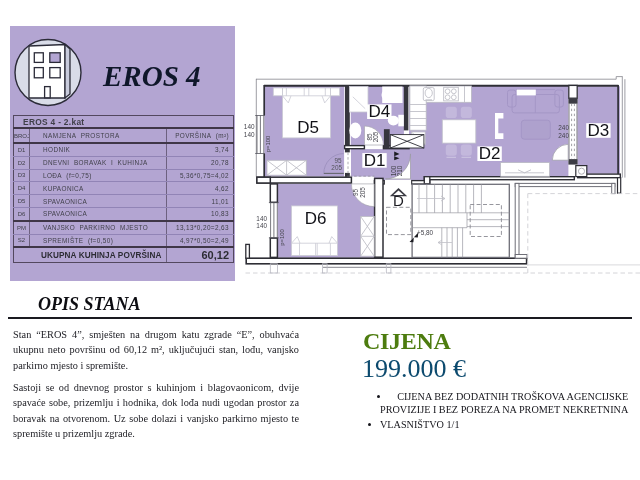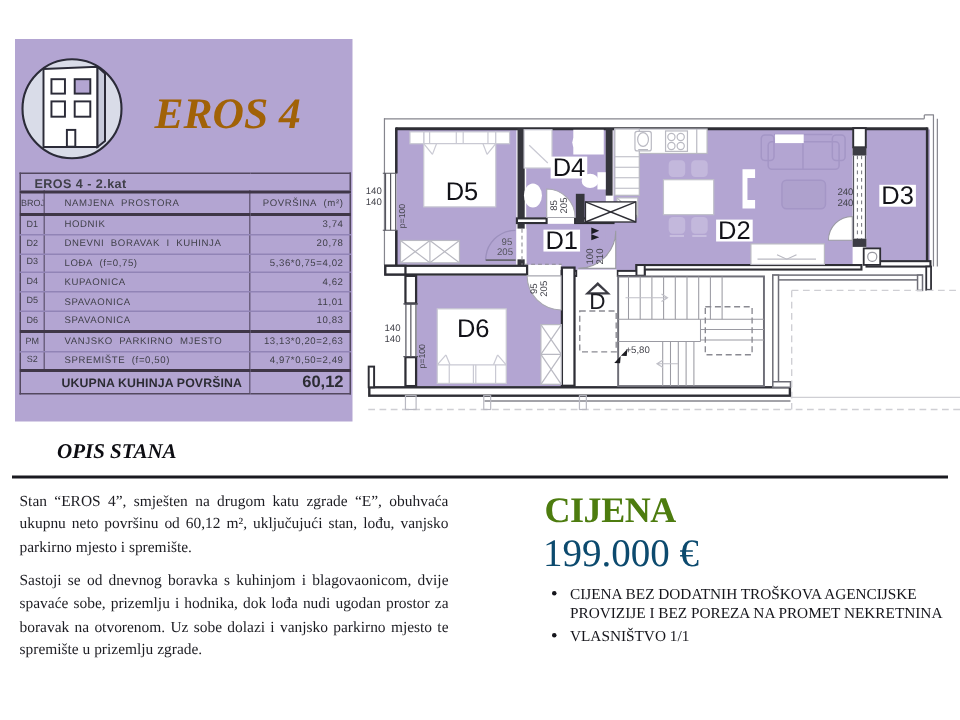--- a/index.html
+++ b/index.html
@@ -36,21 +36,21 @@
     <polygon points="29,46 65,44.5 65,98 29,98"></polygon>
     <polygon points="65,44.5 70,49 70,94 65,98" fill="#c8cbdc"></polygon>
     <rect x="34.3" y="52.8" width="9" height="9.6"></rect>
     <rect x="49.8" y="52.8" width="10.4" height="9.6" fill="#b3a5d2"></rect>
     <rect x="34.3" y="67.6" width="9" height="10.2"></rect>
     <rect x="49.8" y="67.6" width="10.4" height="10.2"></rect>
     <rect x="44.6" y="86.6" width="5.6" height="11.2"></rect>
   </g>
 </svg>
 
-<div class="abs" style="left:103px;top:60px;font-family:'Liberation Serif',serif;font-style:italic;font-weight:bold;font-size:29px;color:#a16207;">EROS&nbsp;4</div>
+<div class="abs" style="left:103px;top:60px;font-family:'Liberation Serif',serif;font-style:italic;font-weight:bold;font-size:29px;color:#0f172a;">EROS&nbsp;4</div>
 
 <div class="abs" id="tablewrap" style="left:13px;top:115px;width:220px;">
 <table id="t" style="width:220px;border-collapse:collapse;table-layout:fixed;font-family:'Liberation Sans',sans-serif;color:#3f3f48;">
   <colgroup>
           <col style="width:16px">
           <col style="width:137px">
           <col style="width:67px">
         </colgroup>
 
   <tbody>
@@ -485,43 +485,43 @@
 <text x="402" y="171" font-family="Liberation Sans, sans-serif" font-size="6.4" fill="#44444c" text-anchor="middle" transform="rotate(-90 402 171)">210</text>
 
 <text x="358" y="192.5" font-family="Liberation Sans, sans-serif" font-size="6.4" fill="#44444c" text-anchor="middle" transform="rotate(-90 358 192.5)">95</text>
 <text x="364.5" y="192.5" font-family="Liberation Sans, sans-serif" font-size="6.4" fill="#44444c" text-anchor="middle" transform="rotate(-90 364.5 192.5)">205</text>
 
 <text x="558.3" y="130" font-family="Liberation Sans, sans-serif" font-size="6.4" fill="#44444c">240</text>
 <text x="558.3" y="137.6" font-family="Liberation Sans, sans-serif" font-size="6.4" fill="#44444c">240</text>
 
 </svg>
 
-<div class="abs" style="left:38px;top:294px;font-family:'Liberation Serif',serif;font-style:italic;font-weight:bold;font-size:14px;color:#0d0d12;">OPIS STANA</div>
+<div class="abs" style="left:38px;top:294px;font-family:'Liberation Serif',serif;font-style:italic;font-weight:bold;font-size:18px;color:#0d0d12;">OPIS STANA</div>
 
 <div class="abs" style="left:8px;top:317px;width:624px;height:2.2px;background:#1a1a20;"></div>
 
 <div class="abs" style="left:13px;top:327px;width:286px;font-family:Liberation Serif, serif;font-size:10.3px;line-height:15.4px;color:#1c1c22;">
 <div class="jl">Stan “EROS 4”, smješten na drugom katu zgrade “E”, obuhvaća</div>
 <div class="jl">ukupnu neto površinu od 60,12 m², uključujući stan, lođu, vanjsko</div>
 <div>parkirno mjesto i spremište.</div>
 </div>
 
 <div class="abs" style="left:13px;top:380px;width:286px;font-family:'Liberation Serif',serif;font-size:10.3px;line-height:15.4px;color:#1c1c22;">
-<div class="jl">Sastoji se od dnevnog boravka s kuhinjom i blagovaonicom, dvije</div>
+<div class="jl">Sastoji se od dnevnog prostor s kuhinjom i blagovaonicom, dvije</div>
 <div class="jl">spavaće sobe, prizemlju i hodnika, dok lođa nudi ugodan prostor za</div>
 <div class="jl">boravak na otvorenom. Uz sobe dolazi i vanjsko parkirno mjesto te</div>
 <div>spremište u prizemlju zgrade.</div>
 </div>
 
 <div class="abs" style="left:363px;top:328px;font-family:'Liberation Serif',serif;font-weight:bold;font-size:24px;letter-spacing:-0.3px;color:#4d7c0f;">CIJENA</div>
 
 <div class="abs" style="left:362px;top:354px;font-family:'Liberation Serif',serif;font-size:26px;color:#0c4a6e;">199.000 €</div>
 
 <div class="abs" style="left:363px;top:391px;width:276px;font-family:'Liberation Serif',serif;font-size:10.2px;line-height:12.7px;color:#15151b;">
-  <div style="display:flex;">
+  <div style="display:flex;text-align:right;">
         <span style="width:17px;"><span style="display:inline-block;width:3.4px;height:3.4px;border-radius:50%;background:#15151b;margin-left:5px;margin-bottom:2px;"></span></span>
         <span style="white-space:nowrap;">CIJENA BEZ DODATNIH TROŠKOVA AGENCIJSKE<br>PROVIZIJE I BEZ POREZA NA PROMET NEKRETNINA</span>
       </div>
   <div style="display:flex;margin-top:2.5px;align-items:center;">
         <span style="width:17px;"><span style="display:inline-block;width:3.4px;height:3.4px;border-radius:50%;background:#15151b;margin-left:5px;margin-bottom:2px;"></span></span>
         <span style="white-space:nowrap;">VLASNIŠTVO 1/1</span>
       </div>
 </div>
 
 </div>

